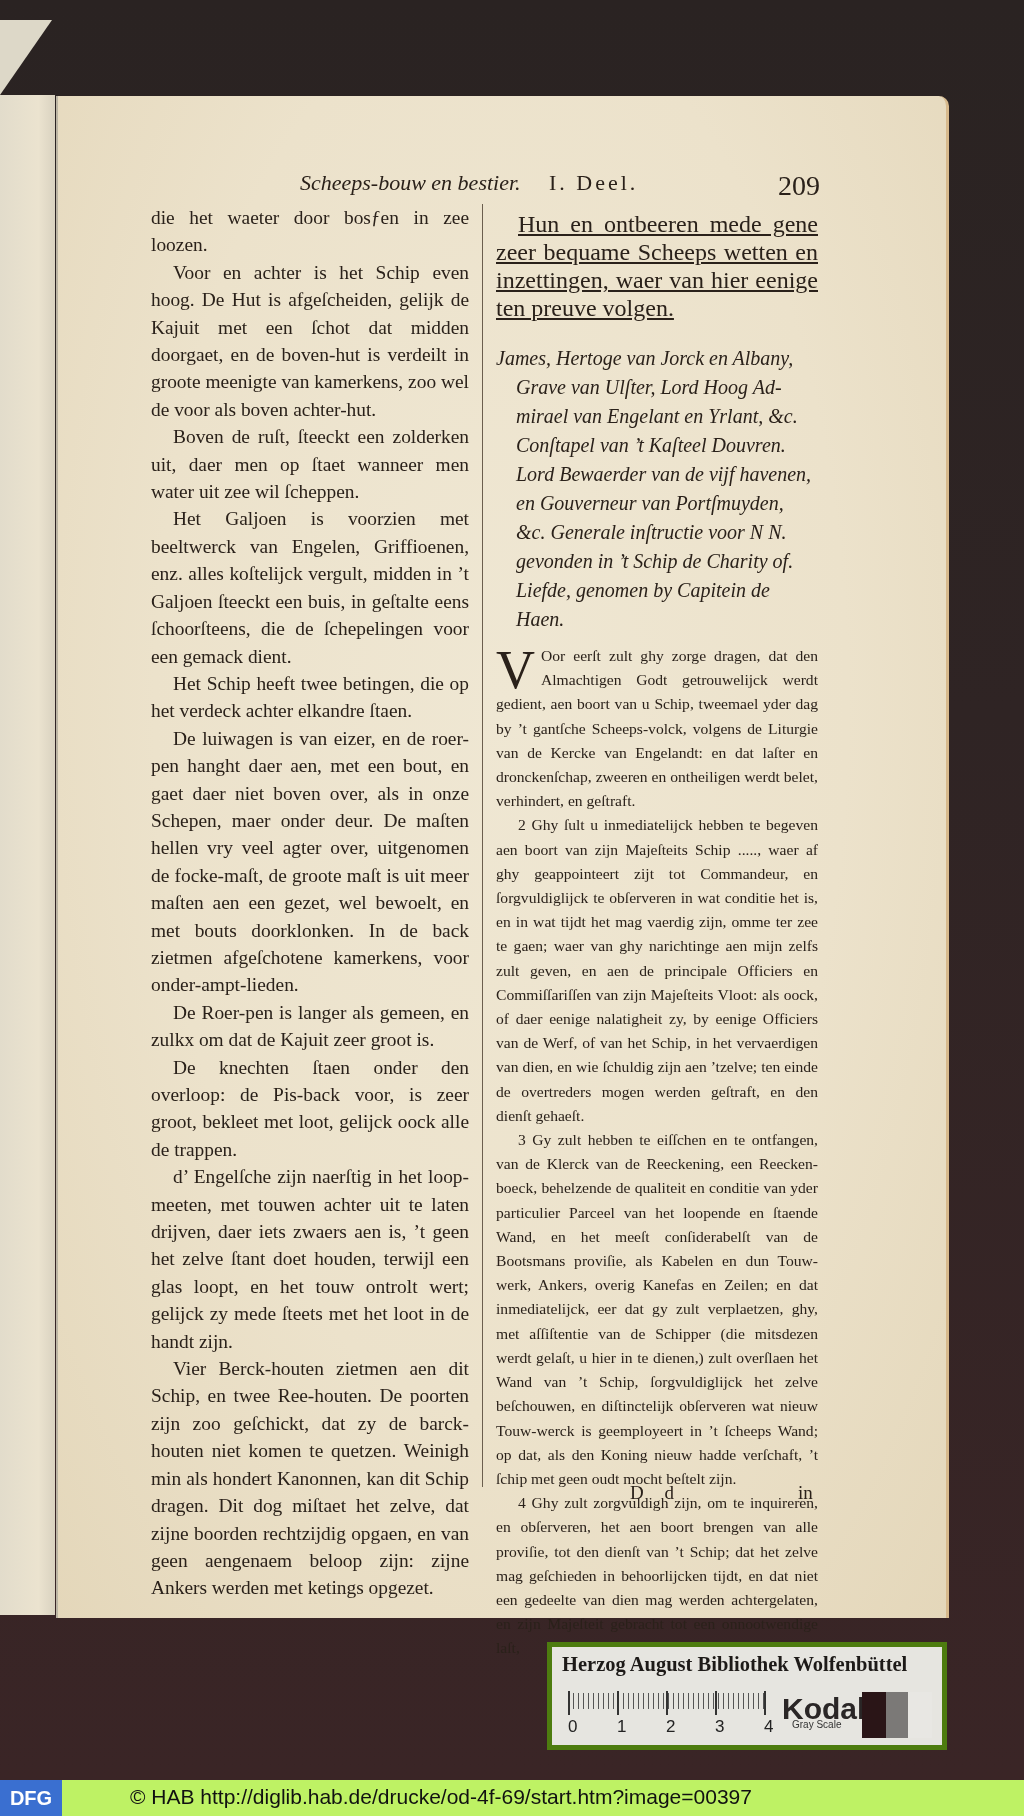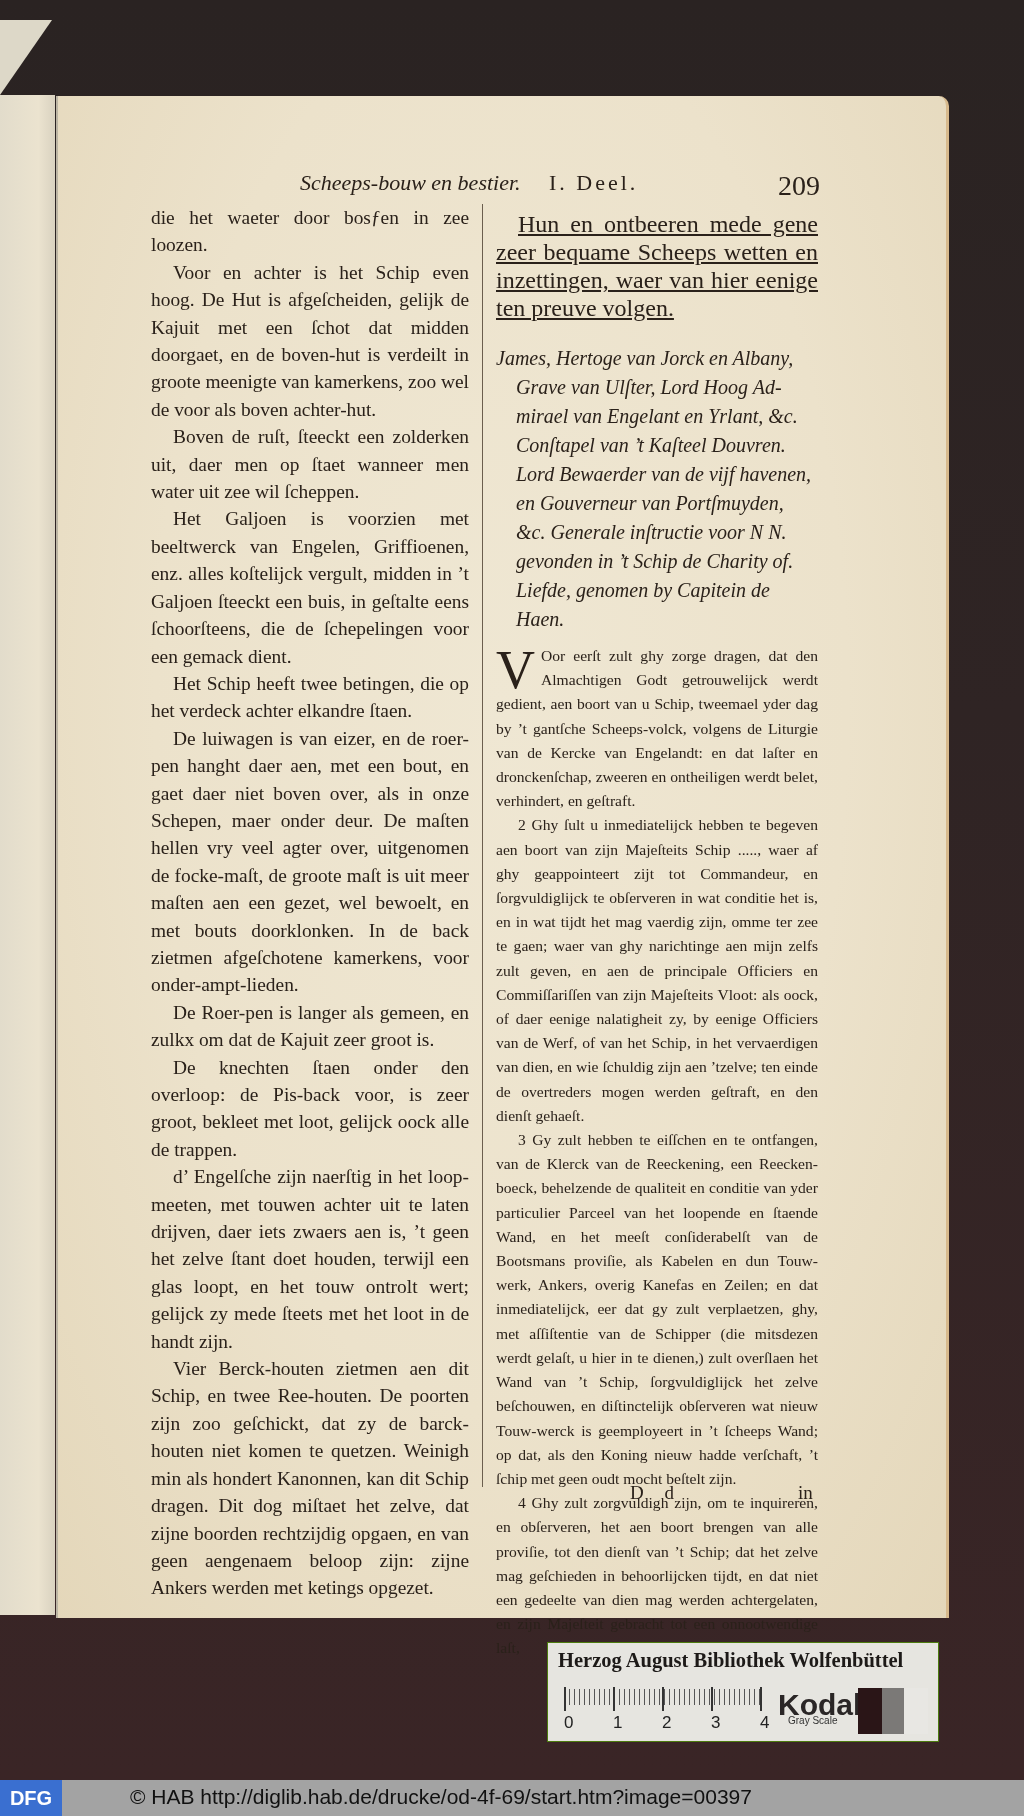--- a/index.html
+++ b/index.html
@@ -20,33 +20,33 @@
   .divider{position:absolute;left:482px;top:204px;width:1px;height:1283px;background:#6b5e4e;}
   .right-intro{font-size:24px;line-height:28px;text-decoration:underline;}
   .heading{margin-top:22px;font-style:italic;font-size:20px;line-height:29px;}
   .heading .line{display:block;padding-left:20px;}
   .heading .line.first{padding-left:0;}
   .body-small{font-size:15.6px;line-height:24.2px;margin-top:10px;}
   .body-small p{text-align:justify;}
   .drop{float:left;font-size:54px;line-height:44px;margin:4px 6px 0 0;}
   .sig{position:absolute;left:630px;top:1482px;font-size:19px;letter-spacing:8px;color:#2a211a;}
   .catch{position:absolute;left:790px;top:1482px;font-size:19px;color:#2a211a;margin-left:8px;}
-  .target{position:absolute;left:547px;top:1642px;width:390px;height:98px;background:#e6e5e0;border:1px solid #4d7c0f;}
+  .target{position:absolute;left:547px;top:1642px;width:390px;height:98px;background:#e6e5e0;border:5px solid #4d7c0f;}
   .target-title{position:absolute;left:10px;top:6px;font-weight:bold;font-size:20.5px;color:#1d1a18;white-space:nowrap;}
   .ruler{position:absolute;left:16px;top:46px;width:200px;height:28px;background:repeating-linear-gradient(90deg,#555 0 1px,transparent 1px 5px);height:16px;}
   .ruler-major{position:absolute;left:16px;top:44px;width:200px;height:24px;background:repeating-linear-gradient(90deg,#333 0 2px,transparent 2px 49px);}
   .ruler-nums{position:absolute;left:10px;top:70px;width:230px;font-family:"Liberation Sans",sans-serif;font-size:17px;color:#222;}
   .ruler-nums span{position:absolute;}
   .kodak{position:absolute;left:230px;top:45px;font-family:"Liberation Sans",sans-serif;font-weight:bold;font-size:30px;color:#2a2626;}
   .kodak-sub{position:absolute;left:240px;top:72px;font-family:"Liberation Sans",sans-serif;font-size:10px;color:#333;}
   .swatch{position:absolute;top:45px;height:46px;}
   .sw1{left:310px;width:24px;background:#2a1517;}
   .sw2{left:334px;width:22px;background:#7b7977;}
   .sw3{left:356px;width:24px;background:#e8e7e3;}
-  .footer{position:absolute;left:0;top:1780px;width:1024px;height:36px;background:#a3a3a3;}
+  .footer{position:absolute;left:0;top:1780px;width:1024px;height:36px;background:#bef264;}
   .dfg{position:absolute;left:0;top:0;width:62px;height:36px;background:#3a6fd0;color:#fff;font-family:"Liberation Sans",sans-serif;font-weight:bold;font-size:20px;line-height:36px;text-align:center;}
   .footer-text{position:absolute;left:130px;top:5px;font-family:"Liberation Sans",sans-serif;font-size:21px;color:#111;}
 </style>
 </head>
 <body>
 
 <div class="bg"></div>
 <div class="left-page"></div>
 <div class="left-corner"></div>
 

